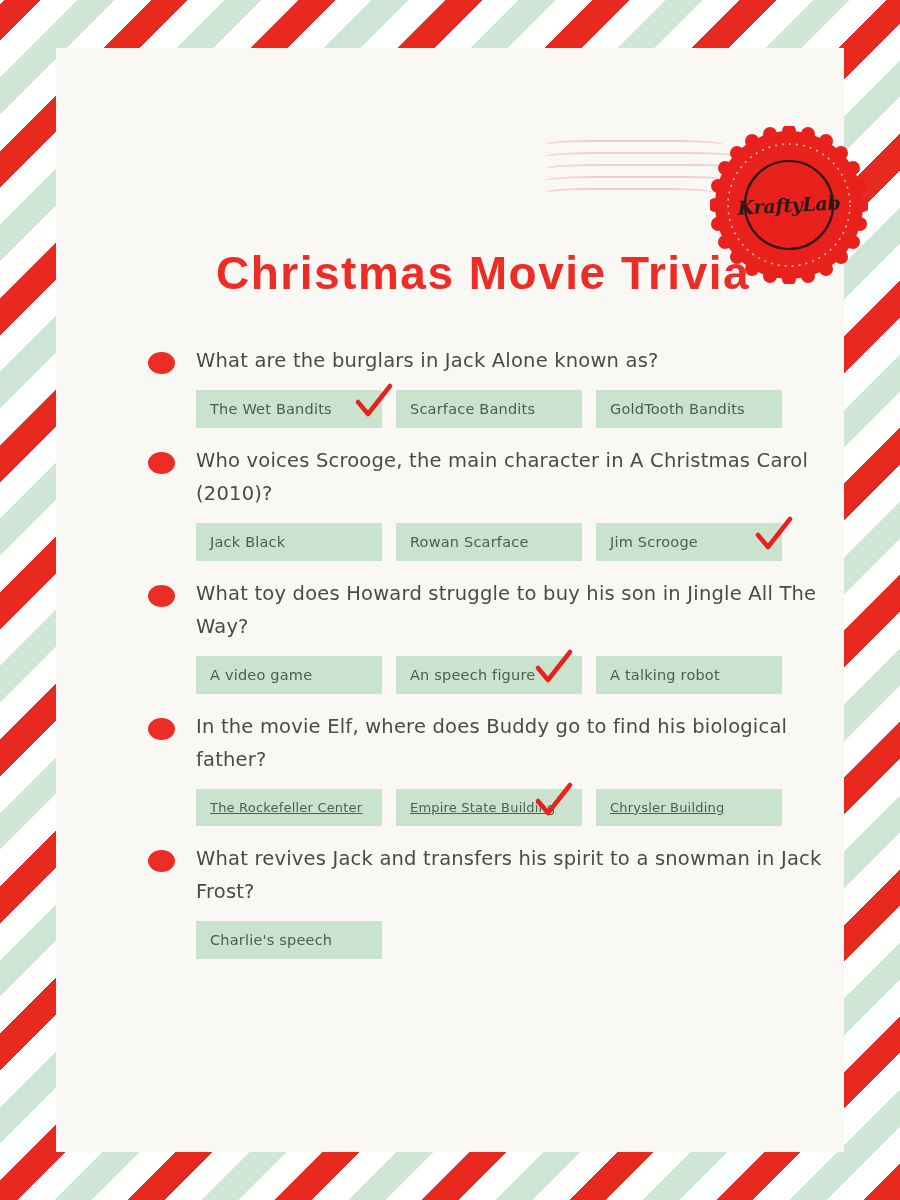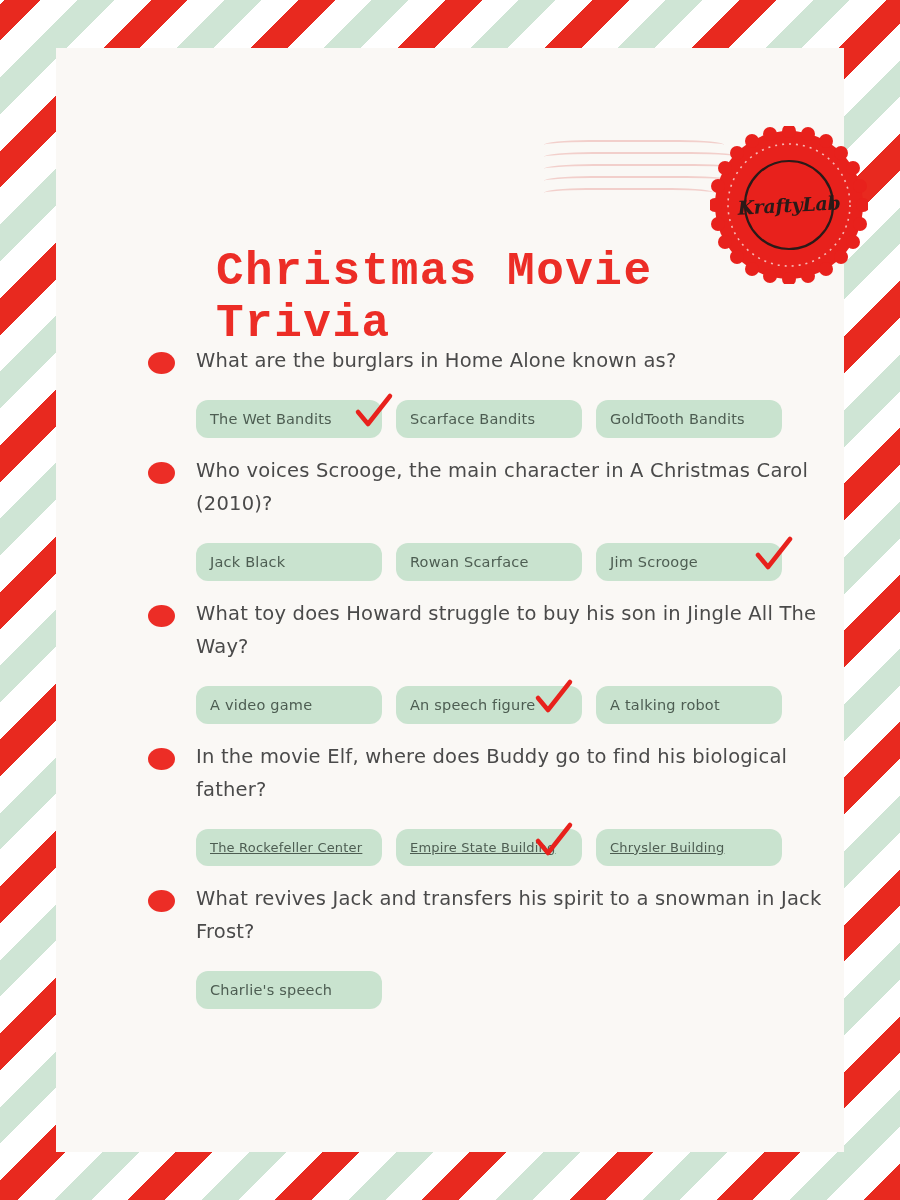--- a/index.html
+++ b/index.html
@@ -83,21 +83,21 @@
     transform: rotate(-3deg);
   }
 
   
   .title {
     position: absolute;
     left: 160px;
     top: 198px;
     width: 620px;
     color: #ec2d26;
-    font-family: Liberation Mono, monospace;
+    font-family: Liberation Sans, sans-serif;
     font-size: 46px;
     font-weight: bold;
     letter-spacing: 1.5px;
   }
 
   
   .quiz {
     position: absolute;
     left: 92px;
     top: 296px;
@@ -127,28 +127,27 @@
   .options {
     margin-left: 48px;
     margin-top: 12px;
     display: flex;
     gap: 14px;
   }
   .opt {
     position: relative;
     width: 186px;
     background: #c9e3cf;
-    border-radius: 12px;
+    border-radius: 0;
     padding: 11px 14px;
     color: #4d5d52;
     font-size: 14.5px;
     letter-spacing: 0.2px;
     white-space: nowrap;
     overflow: visible;
-    margin-top: 10px;
   }
   .opt.small { font-size: 13px; text-decoration: underline; }
 
   
   .check {
     position: absolute;
     right: -14px;
     top: -10px;
     width: 46px;
     height: 46px;
@@ -210,21 +209,21 @@
       </svg>
       <div class="seal-label">KraftyLab</div>
     </div>
 
     <div class="title">Christmas Movie Trivia</div>
 
     <div class="quiz">
 
       <div class="q-block">
         <div class="bullet"></div>
-        <div class="q-text">What are the burglars in Home Alone known as?</div>
+        <div class="q-text">What are the burglars in Jack Alone known as?</div>
         <div class="options">
           <div class="opt">
             <span>The Wet Bandits</span>
             <svg class="check" viewBox="0 0 46 46">
               <path d="M8 22 L18 34 L40 6" fill="none" stroke="#e8211c" stroke-width="4.5" stroke-linecap="round" stroke-linejoin="round"></path>
             </svg>
           </div>
           <div class="opt">
             <span>Scarface Bandits</span>
           </div>

